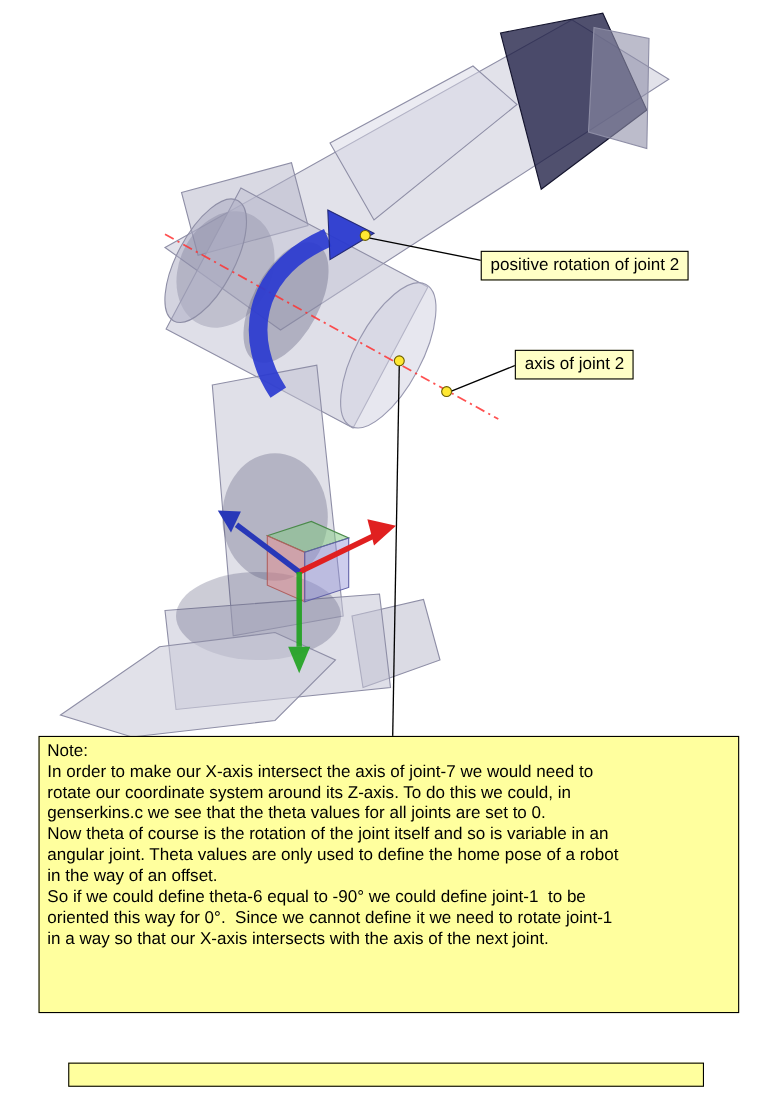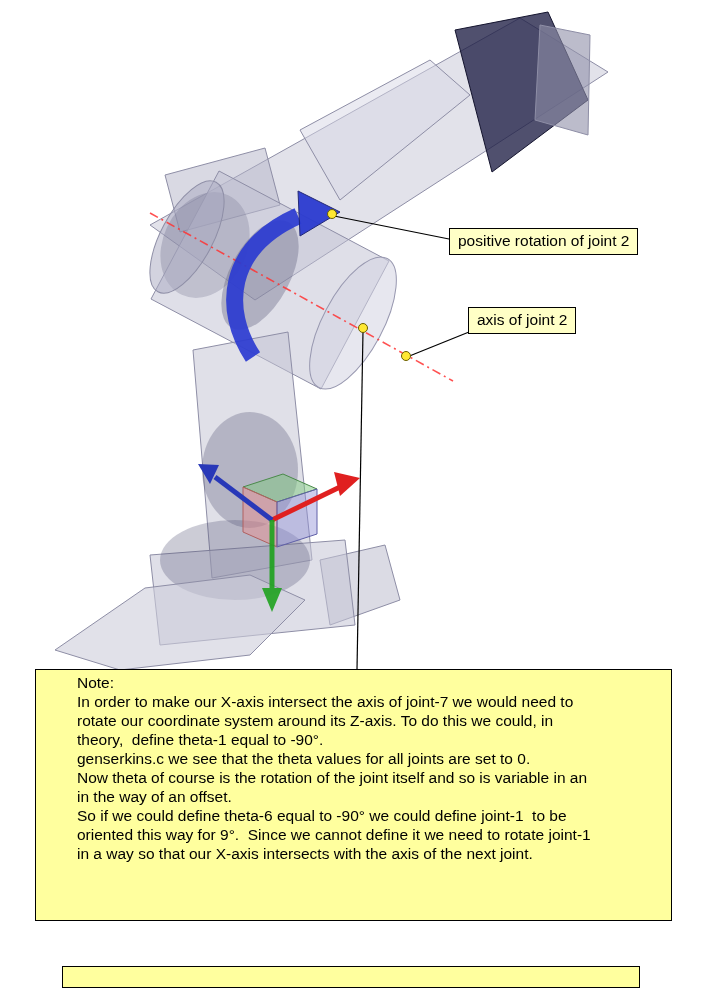--- a/index.html
+++ b/index.html
@@ -5,28 +5,28 @@
   html,body{margin:0;padding:0;background:#fff;}
   .page{
     position:relative;width:707px;height:1000px;background:#ffffff;
     font-family:"Liberation Sans", sans-serif;color:#000;overflow:hidden;
   }
   .scene{position:absolute;left:0;top:0;z-index:1;}
   .callout{
     position:absolute;z-index:3;background:#ffffc6;border:1px solid #000;
     padding:2px 8px 3px 8px;font-size:15.5px;white-space:nowrap;line-height:20px;
   }
-  .callout-rotation{left:449px;top:228px;text-align:center;}
-  .callout-axis{left:468px;top:307px;}
+  .callout-rotation{left:437px;top:228px;text-align:center;}
+  .callout-axis{left:468px;top:318px;}
   .note{
     position:absolute;z-index:2;left:35px;top:669px;width:637px;height:252px;
     background:#ffff9e;border:1px solid #000;box-sizing:border-box;
     padding:3px 7px;font-size:15.5px;line-height:19px;
   }
-  .note div{white-space:pre-wrap;margin-left:34px;}
+  .note div{white-space:pre-wrap;}
   .next-note-strip{
     position:absolute;z-index:2;left:62px;top:966px;width:578px;height:22px;
     background:#ffff9e;border:1px solid #000;box-sizing:border-box;
   }
 </style>
 </head>
 <body>
 
 <div class="page">
 
@@ -93,24 +93,24 @@
   </svg>
 
   <div class="callout callout-rotation">positive rotation of joint 2</div>
 
   <div class="callout callout-axis">axis of joint 2</div>
 
   <div class="note">
     <div>Note:</div>
     <div>In order to make our X-axis intersect the axis of joint-7 we would need to</div>
     <div>rotate our coordinate system around its Z-axis. To do this we could, in</div>
-    <div>theory,  define theta-1 equal to -90°.</div>
     <div>genserkins.c we see that the theta values for all joints are set to 0.</div>
     <div>Now theta of course is the rotation of the joint itself and so is variable in an</div>
+    <div>angular joint. Theta values are only used to define the home pose of a robot</div>
     <div>in the way of an offset.</div>
     <div>So if we could define theta-6 equal to -90° we could define joint-1  to be</div>
-    <div>oriented this way for 9°.  Since we cannot define it we need to rotate joint-1</div>
+    <div>oriented this way for 0°.  Since we cannot define it we need to rotate joint-1</div>
     <div>in a way so that our X-axis intersects with the axis of the next joint.</div>
   </div>
 
   <div class="next-note-strip"></div>
 
 </div>
 
 </body></html>

